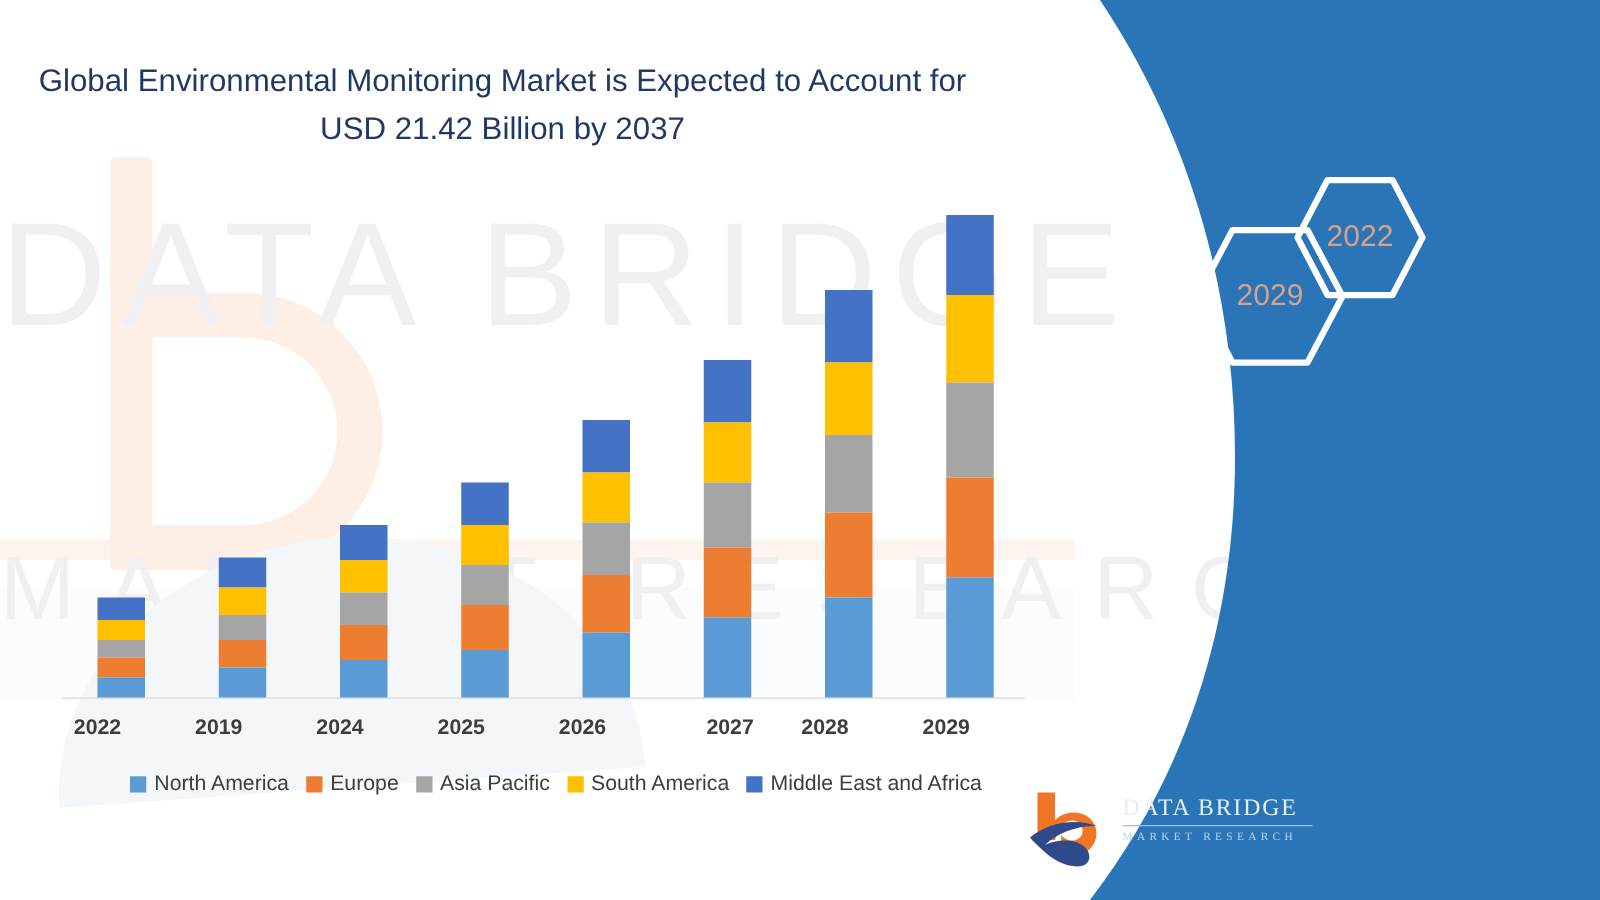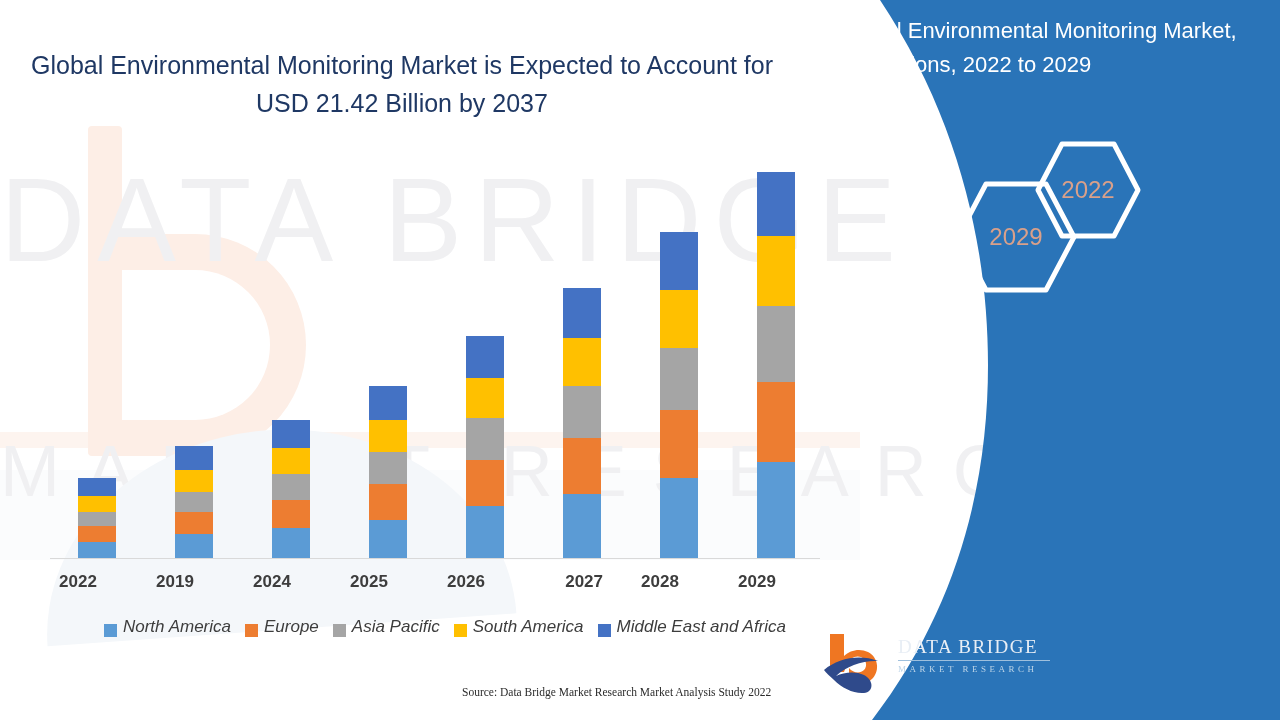--- a/index.html
+++ b/index.html
@@ -162,23 +162,22 @@
     left: 50px;
     top: 617px;
     width: 790px;
     display: flex;
     align-items: center;
     justify-content: center;
     gap: 14px;
   }
   .legend-item {
     display: flex;
-    align-items: flex-end;
+    align-items: center;
     gap: 6px;
-    font-style: italic;
   }
   .legend-swatch {
     width: 13px;
     height: 13px;
     flex: 0 0 auto;
   }
   .legend-label {
     font-size: 17px;
     color: #3d3d3d;
     font-family: "Liberation Sans", sans-serif;
@@ -401,28 +400,26 @@
       <div class="legend-item">
         <span class="legend-swatch" style="background: rgb(255, 192, 0);"></span>
         <span class="legend-label">South America</span>
       </div>
       <div class="legend-item">
         <span class="legend-swatch" style="background: rgb(68, 114, 196);"></span>
         <span class="legend-label">Middle East and Africa</span>
       </div>
     </div>
 
-  <div class="footer-right">Source: Data Bridge Market Research Market Analysis Study 2022</div>
 
   <div class="panel">
     <svg class="panel-bg" viewBox="0 0 470 720" preserveAspectRatio="none">
       <path id="panel-shape" d="M 470 0 L 70 0 C 150 120 178 250 178 365 C 178 480 150 605 62 720 L 470 720 Z" fill="#2a74b8"></path>
     </svg>
 
-    <div class="panel-title">Global Environmental Monitoring Market, By Regions, 2022 to 2029</div>
 
     <div class="hexes">
       <div class="hex hex-2022">
         <svg viewBox="0 0 112 104">
           <polygon points="30,6 82,6 106,52 82,98 30,98 6,52" fill="none" stroke="#ffffff" stroke-width="5" stroke-linejoin="round"></polygon>
         </svg>
         <span class="hex-label">2022</span>
       </div>
       <div class="hex hex-2029">
         <svg viewBox="0 0 128 118">

